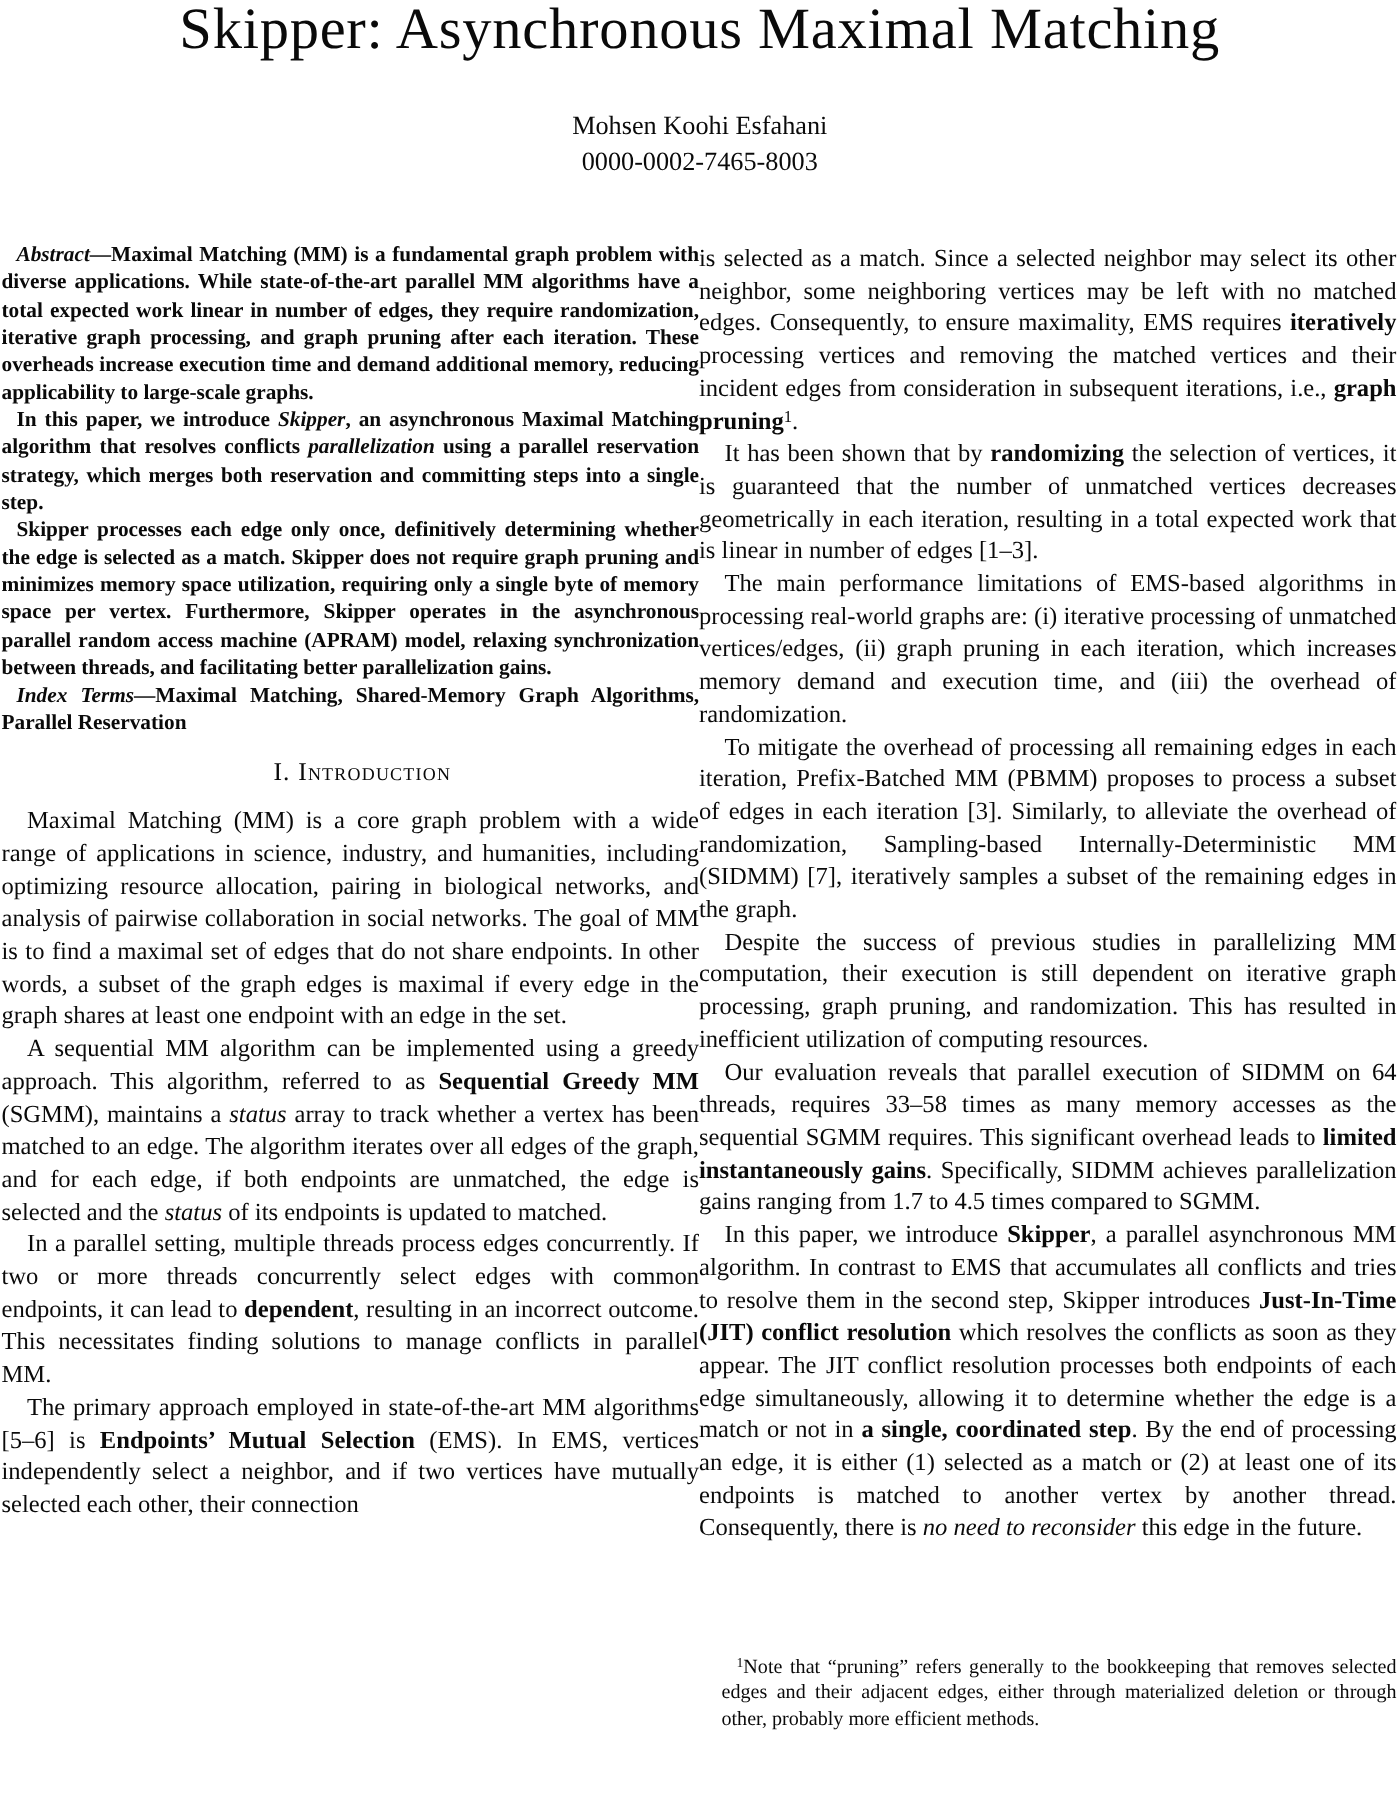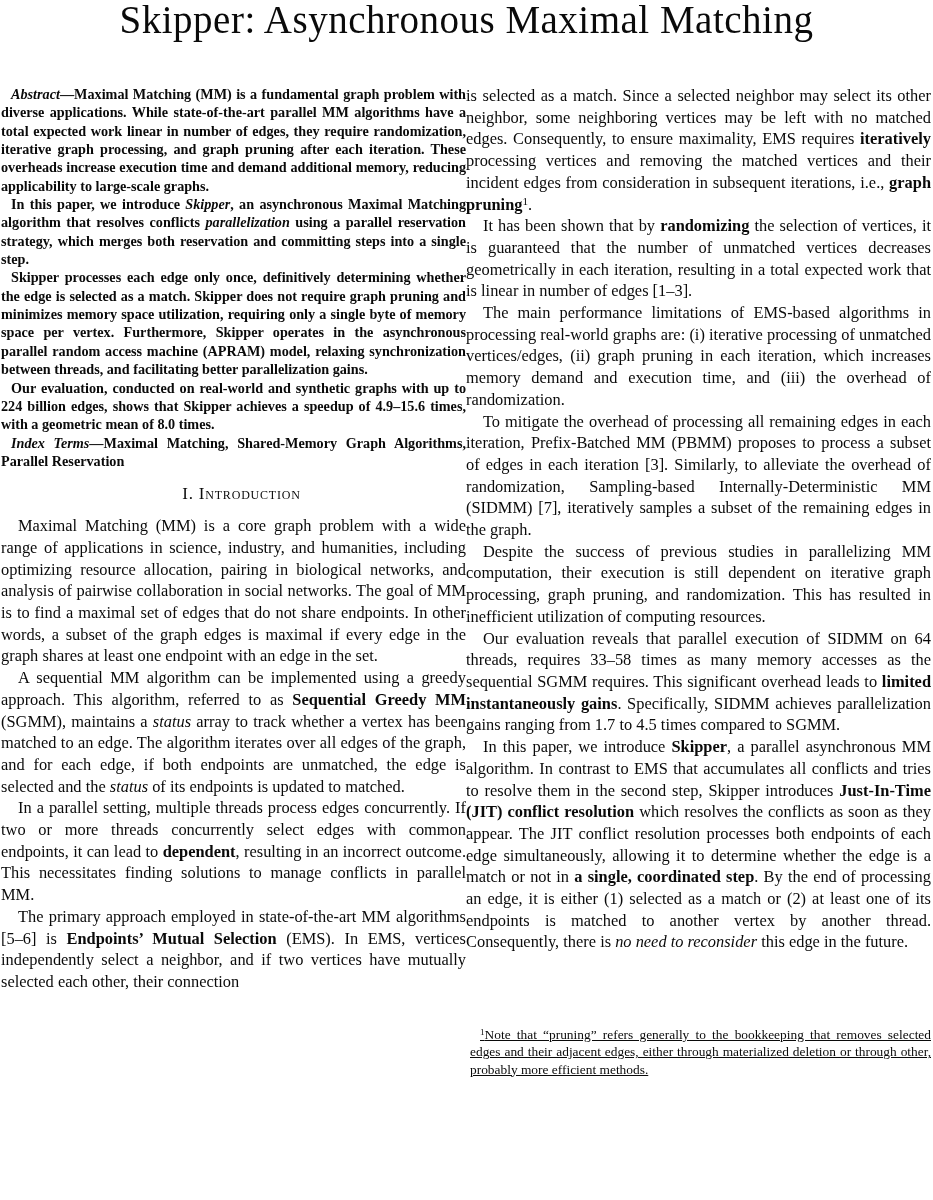--- a/index.html
+++ b/index.html
@@ -74,27 +74,26 @@
     font-size: 16.4px;
     line-height: 21.7px;
     text-align: justify;
   }
   .bodytext p.ind { text-indent: 17px; }
   .bodytext p.noind { text-indent: 0; }
   
   .footnote {
     position: absolute;
     bottom: 0;
-    left: 4px;
+    left: 15px;
     right: 0;
     font-size: 13.4px;
     line-height: 17.4px;
     text-align: justify;
     text-indent: 10px;
-    text-decoration: underline;
   }
   
   .run-b  { font-weight: 700; }
   .run-i  { font-style: italic; }
   .run-bi { font-weight: 700; font-style: italic; }
   .run-sup {
     font-size: 68%;
     position: relative;
     top: -0.42em;
     line-height: 0;
@@ -102,29 +101,32 @@
 </style>
 </head>
 <body>
 
 <div class="page">
 
   <div class="title-block">
     <div class="title-line">Skipper: Asynchronous Maximal Matching</div>
   </div>
 
+  <div class="author-block">
+    <div class="author-line">Mohsen Koohi Esfahani</div>
+    <div class="author-line">0000-0002-7465-8003</div>
+  </div>
 
   <div class="columns">
 
     <div class="col col-left">
       <div class="abstract">
         <p><span class="run-bi">Abstract</span><span>—Maximal Matching (MM) is a fundamental graph problem with diverse applications. While state-of-the-art parallel MM algorithms have a total expected work linear in number of edges, they require randomization, iterative graph processing, and graph pruning after each iteration. These overheads increase execution time and demand additional memory, reducing applicability to large-scale graphs.</span></p>
         <p><span>In this paper, we introduce </span><span class="run-i">Skipper</span><span>, an asynchronous Maximal Matching algorithm that resolves conflicts </span><span class="run-i">parallelization</span><span> using a parallel reservation strategy, which merges both reservation and committing steps into a single step.</span></p>
         <p><span>Skipper processes each edge only once, definitively determining whether the edge is selected as a match. Skipper does not require graph pruning and minimizes memory space utilization, requiring only a single byte of memory space per vertex. Furthermore, Skipper operates in the asynchronous parallel random access machine (APRAM) model, relaxing synchronization between threads, and facilitating better parallelization gains.</span></p>
-        <p><span>Our evaluation, conducted on real-world and synthetic graphs with up to 224 billion edges, shows that Skipper achieves a speedup of 4.9–15.6 times, with a geometric mean of 8.0 times.</span></p>
         <p><span class="run-bi">Index Terms</span><span>—Maximal Matching, Shared-Memory Graph Algorithms, Parallel Reservation</span></p>
       </div>
 
       <h2 class="sec-heading">I. Introduction</h2>
 
       <div class="bodytext">
         <p class="ind"><span>Maximal Matching (MM) is a core graph problem with a wide range of applications in science, industry, and humanities, including optimizing resource allocation, pairing in biological networks, and analysis of pairwise collaboration in social networks. The goal of MM is to find a maximal set of edges that do not share endpoints. In other words, a subset of the graph edges is maximal if every edge in the graph shares at least one endpoint with an edge in the set.</span></p>
         <p class="ind"><span>A sequential MM algorithm can be implemented using a greedy approach. This algorithm, referred to as </span><span class="run-b">Sequential Greedy MM</span><span> (SGMM), maintains a </span><span class="run-i">status</span><span> array to track whether a vertex has been matched to an edge. The algorithm iterates over all edges of the graph, and for each edge, if both endpoints are unmatched, the edge is selected and the </span><span class="run-i">status</span><span> of its endpoints is updated to matched.</span></p>
         <p class="ind"><span>In a parallel setting, multiple threads process edges concurrently. If two or more threads concurrently select edges with common endpoints, it can lead to </span><span class="run-b">dependent</span><span>, resulting in an incorrect outcome. This necessitates finding solutions to manage conflicts in parallel MM.</span></p>
         <p class="ind"><span>The primary approach employed in state-of-the-art MM algorithms [5–6] is </span><span class="run-b">Endpoints’ Mutual Selection</span><span> (EMS). In EMS, vertices independently select a neighbor, and if two vertices have mutually selected each other, their connection</span></p>

